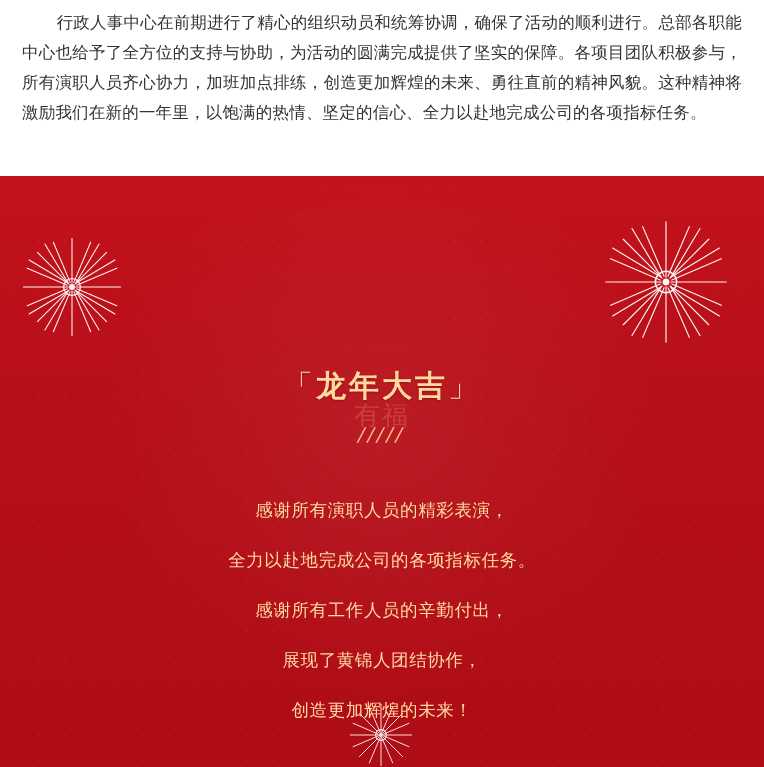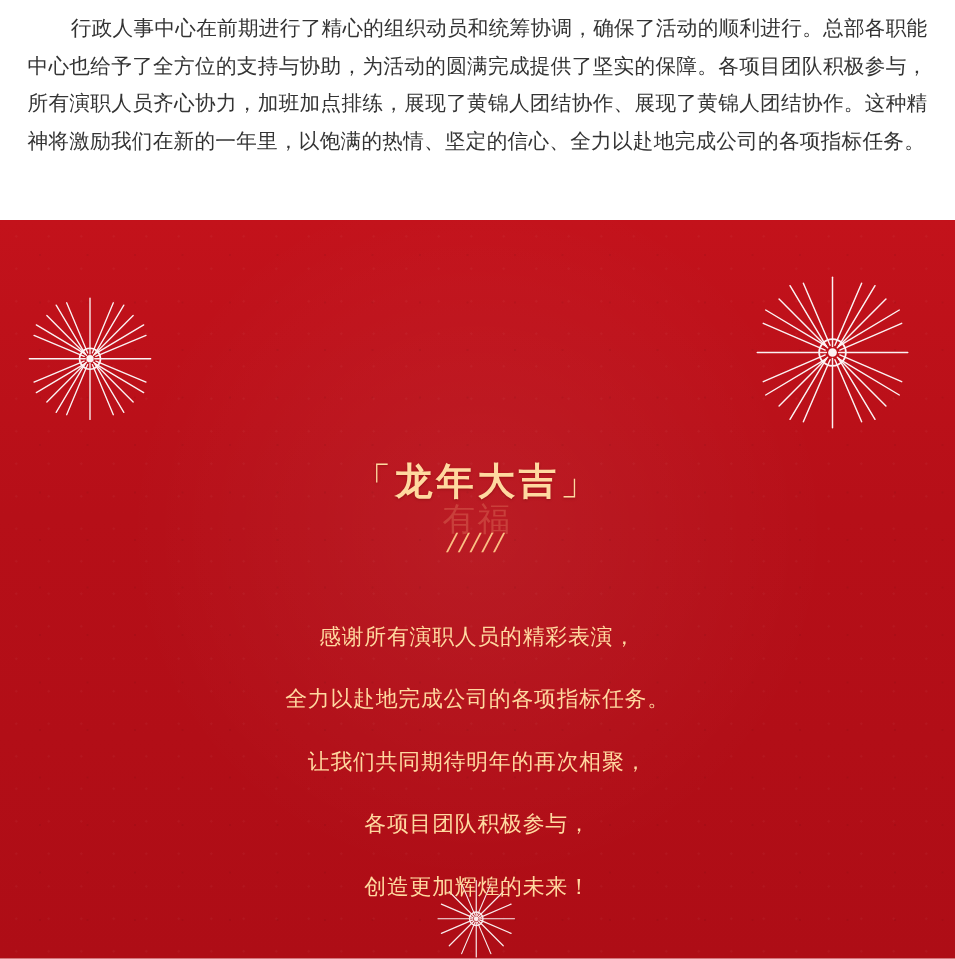--- a/index.html
+++ b/index.html
@@ -146,21 +146,21 @@
     z-index: 2;
     pointer-events: none;
   }
 </style>
 </head>
 <body>
 
 <div class="page">
 
   <div class="intro-block">
-    <p class="intro-paragraph">行政人事中心在前期进行了精心的组织动员和统筹协调，确保了活动的顺利进行。总部各职能中心也给予了全方位的支持与协助，为活动的圆满完成提供了坚实的保障。各项目团队积极参与，所有演职人员齐心协力，加班加点排练，展现了黄锦人团结协作、展现了黄锦人团结协作。这种精神将激励我们在新的一年里，以饱满的热情、坚定的信心、全力以赴地完成公司的各项指标任务。</p>
+    <p class="intro-paragraph">行政人事中心在前期进行了精心的组织动员和统筹协调，确保了活动的顺利进行。总部各职能中心也给予了全方位的支持与协助，为活动的圆满完成提供了坚实的保障。各项目团队积极参与，所有演职人员齐心协力，加班加点排练，创造更加辉煌的未来、勇往直前的精神风貌。这种精神将激励我们在新的一年里，以饱满的热情、坚定的信心、全力以赴地完成公司的各项指标任务。</p>
   </div>
 
   <div class="red-banner">
 
     <div class="firework fw-left">
       <svg width="112" height="112" viewBox="0 0 120 120" aria-hidden="true">
         <g stroke="#ffffff" stroke-width="1.15" stroke-linecap="round" opacity="0.95">
           <g transform="translate(60,60)">
             <line x1="0" y1="-4" x2="0" y2="-52"></line>
               <line x1="0" y1="4" x2="0" y2="52"></line>
@@ -262,20 +262,20 @@
       <div class="headline-wrap">
         <div class="headline">
           <span class="bracket">「</span><span>龙年大吉</span><span class="bracket">」</span>
         </div>
         <div class="slash-deco">/////</div>
       </div>
 
       <div class="thanks-lines">
         <div class="thanks-line">感谢所有演职人员的精彩表演，</div>
         <div class="thanks-line">全力以赴地完成公司的各项指标任务。</div>
-        <div class="thanks-line">让我们共同期待明年的再次相聚，</div>
-        <div class="thanks-line">各项目团队积极参与，</div>
+        <div class="thanks-line">感谢所有工作人员的辛勤付出，</div>
+        <div class="thanks-line">展现了黄锦人团结协作，</div>
         <div class="thanks-line">创造更加辉煌的未来！</div>
       </div>
 
     </div>
   </div>
 </div>
 
 </body></html>

